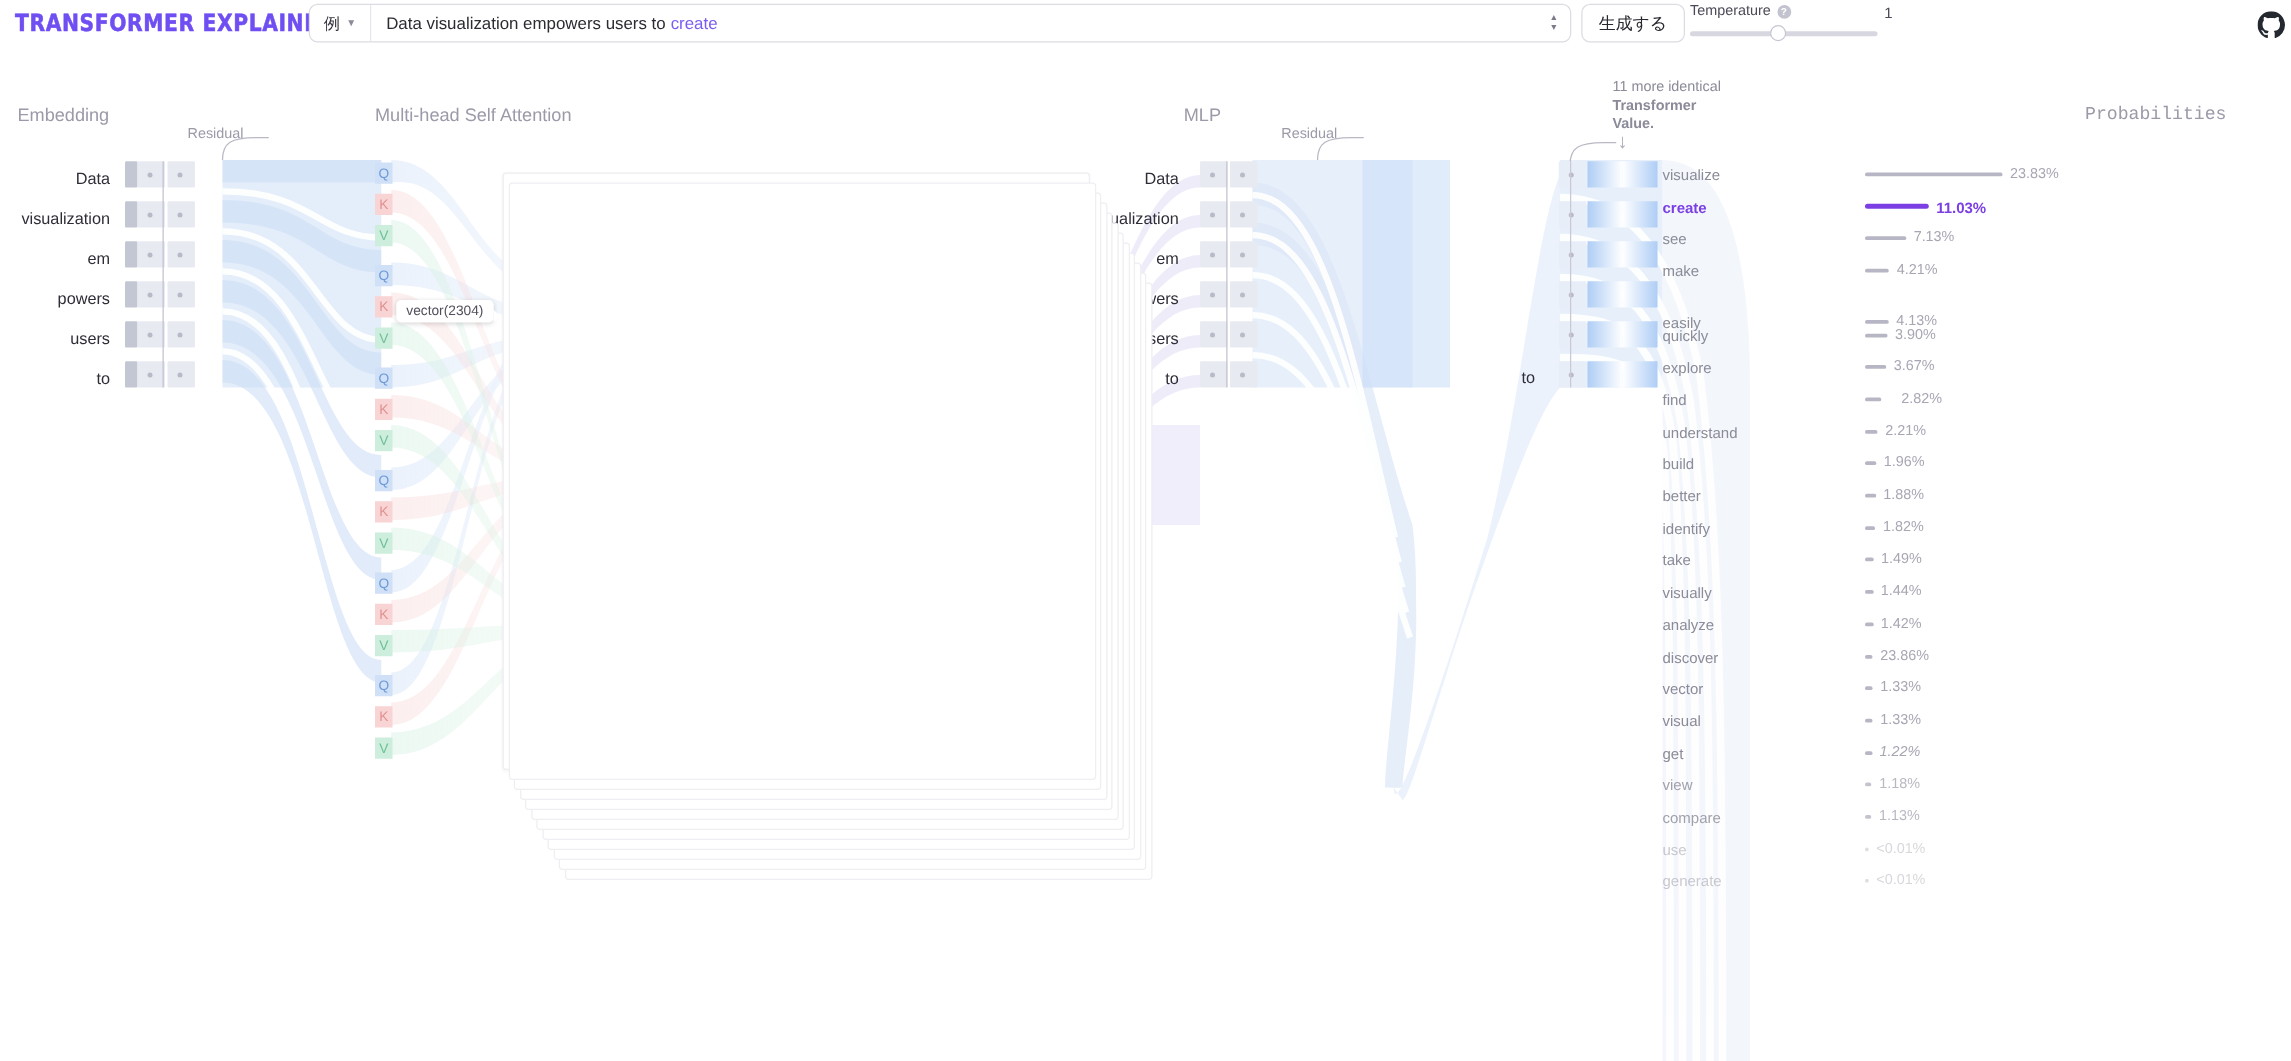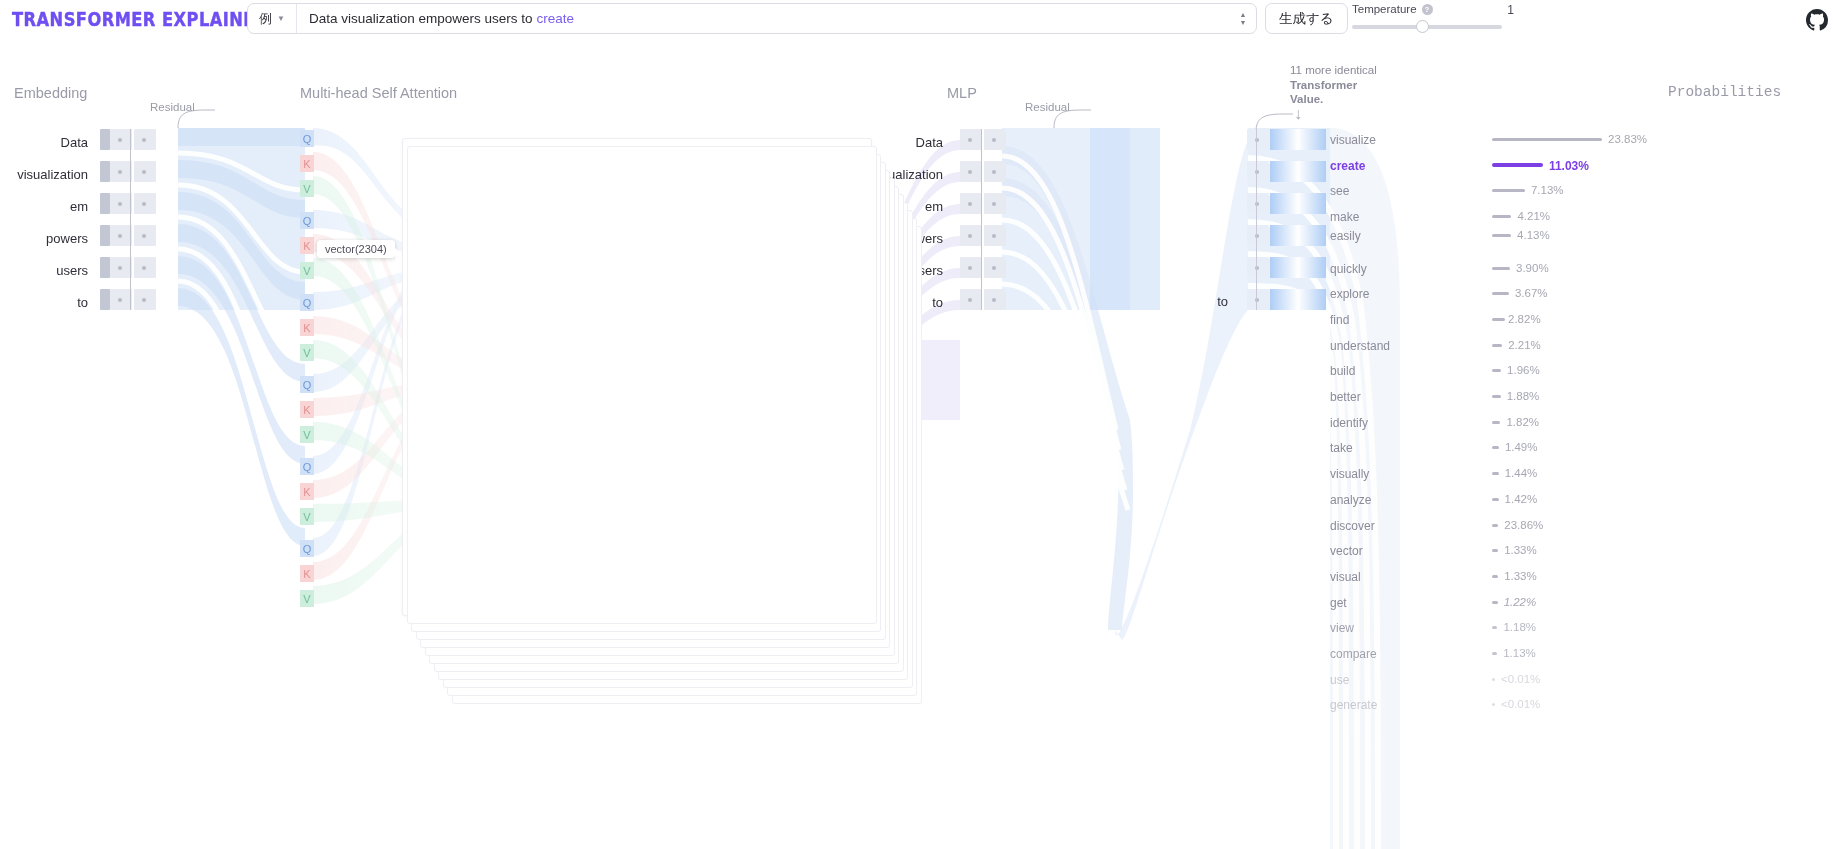--- a/index.html
+++ b/index.html
@@ -585,39 +585,39 @@
       <div class="prob-row" style="top: 184.4px; opacity: 1;">
         <div class="prob-word">see</div>
         <div class="prob-bar" style="width: 32.9123px;"></div>
         <div class="prob-pct" style="left: 200.912px; top: 0px;">7.13%</div>
       </div>
       <div class="prob-row" style="top: 210.1px; opacity: 1;">
         <div class="prob-word">make</div>
         <div class="prob-bar" style="width: 19.4335px;"></div>
         <div class="prob-pct" style="left: 187.433px; top: 0px;">4.21%</div>
       </div>
-      <div class="prob-row" style="top: 229px; opacity: 1;">
+      <div class="prob-row" style="top: 251px; opacity: 1;">
         <div class="prob-word">easily</div>
         <div class="prob-bar" style="width: 19.0642px;"></div>
         <div class="prob-pct" style="left: 187.064px; top: 0px;">4.13%</div>
       </div>
       <div class="prob-row" style="top: 261.5px; opacity: 1;">
         <div class="prob-word">quickly</div>
         <div class="prob-bar" style="width: 18.0025px;"></div>
         <div class="prob-pct" style="left: 186.003px; top: 0px;">3.90%</div>
       </div>
       <div class="prob-row" style="top: 287.2px; opacity: 1;">
         <div class="prob-word">explore</div>
         <div class="prob-bar" style="width: 16.9408px;"></div>
         <div class="prob-pct" style="left: 184.941px; top: 0px;">3.67%</div>
       </div>
       <div class="prob-row" style="top: 312.9px; opacity: 1;">
         <div class="prob-word">find</div>
         <div class="prob-bar" style="width: 13.0172px;"></div>
-        <div class="prob-pct" style="left: 178px; top: 0px;">2.82%</div>
+        <div class="prob-pct" style="left: 191px; top: 0px;">2.82%</div>
       </div>
       <div class="prob-row" style="top: 338.6px; opacity: 1;">
         <div class="prob-word">understand</div>
         <div class="prob-bar" style="width: 10.2014px;"></div>
         <div class="prob-pct" style="left: 178.201px; top: 0px;">2.21%</div>
       </div>
       <div class="prob-row" style="top: 364.3px; opacity: 1;">
         <div class="prob-word">build</div>
         <div class="prob-bar" style="width: 9.04742px;"></div>
         <div class="prob-pct" style="left: 177.047px; top: 0px;">1.96%</div>

